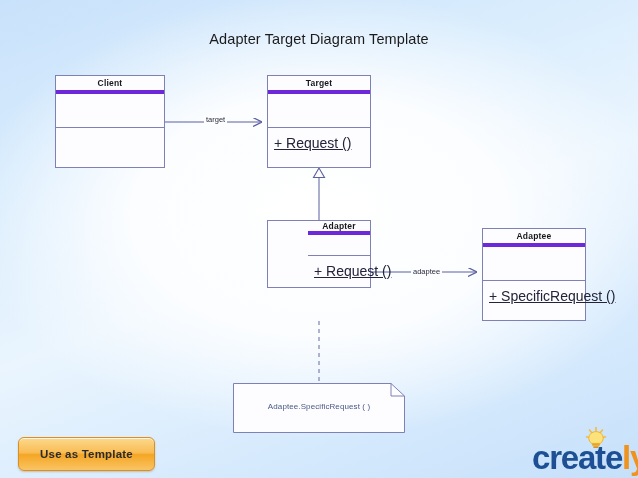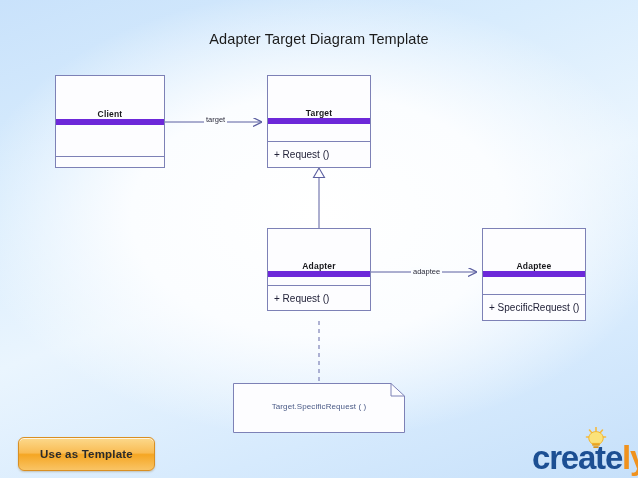--- a/index.html
+++ b/index.html
@@ -37,52 +37,52 @@
   .class-box {
     position: absolute;
     box-sizing: border-box;
     border: 1px solid #7d81b6;
     background: #fdfdff;
     display: flex;
     flex-direction: column;
   }
   .class-name {
     box-sizing: border-box;
-    border-bottom: 6px solid #6d28d9;
+    border-bottom: 4px solid #6d28d9;
     text-align: center;
     font-size: 8.5px;
     font-weight: bold;
     color: #18181c;
     display: flex;
     align-items: center;
     justify-content: center;
     letter-spacing: 0.2px;
-    margin-top: 32px;
   }
   .class-attrs {
     box-sizing: border-box;
     border-bottom: 1px solid #7d81b6;
     font-size: 8px;
     color: #23233a;
     padding: 4px 6px;
   }
   .class-ops {
     box-sizing: border-box;
-    font-size: 10px;
+    font-size: 14px;
     color: #23233a;
     padding: 5px 6px;
     line-height: 1.5;
+    text-decoration: underline;
   }
   .member {
     white-space: nowrap;
   }
 
   #class-client  { left: 55px;  top: 75px;  width: 110px; height: 93px; }
   #class-target  { left: 267px; top: 75px;  width: 104px; height: 93px; }
-  #class-adapter { left: 267px; top: 228px; width: 104px; height: 83px; }
+  #class-adapter { left: 267px; top: 220px; width: 104px; height: 68px; padding-left: 40px; }
   #class-adaptee { left: 482px; top: 228px; width: 104px; height: 93px; }
 
   #class-client  .class-name { height: 18px; }
   #class-client  .class-attrs { height: 34px; }
   #class-client  .class-ops   { flex: 1; }
 
   #class-target  .class-name, #class-adapter .class-name, #class-adaptee .class-name { height: 18px; }
   #class-target  .class-attrs, #class-adapter .class-attrs, #class-adaptee .class-attrs { height: 34px; }
   #class-target  .class-ops, #class-adapter .class-ops, #class-adaptee .class-ops { flex: 1; }
 
@@ -240,21 +240,21 @@
     <div class="class-ops">
       <div class="member">+ SpecificRequest ()</div>
     </div>
   </div>
 
   <div id="note-box">
     <svg width="172" height="50" viewBox="0 0 172 50">
       <path d="M 0.5 0.5 L 158 0.5 L 171.5 13 L 171.5 49.5 L 0.5 49.5 Z" fill="#fdfdff" stroke="#7d81b6" stroke-width="1"></path>
       <path d="M 158 0.5 L 158 13 L 171.5 13" fill="none" stroke="#7d81b6" stroke-width="1"></path>
     </svg>
-    <div id="note-text">Target.SpecificRequest ( )</div>
+    <div id="note-text">Adaptee.SpecificRequest ( )</div>
   </div>
 
   <div id="use-template-button">Use as Template</div>
 
   <div id="creately-logo">
     <svg id="logo-bulb" viewBox="0 0 30 22">
       <g stroke="#f5b93c" stroke-width="1.6" stroke-linecap="round">
         <line x1="15" y1="0.5" x2="15" y2="3.5"></line>
         <line x1="8.5" y1="3" x2="10.4" y2="5.2"></line>
         <line x1="21.5" y1="3" x2="19.6" y2="5.2"></line>

